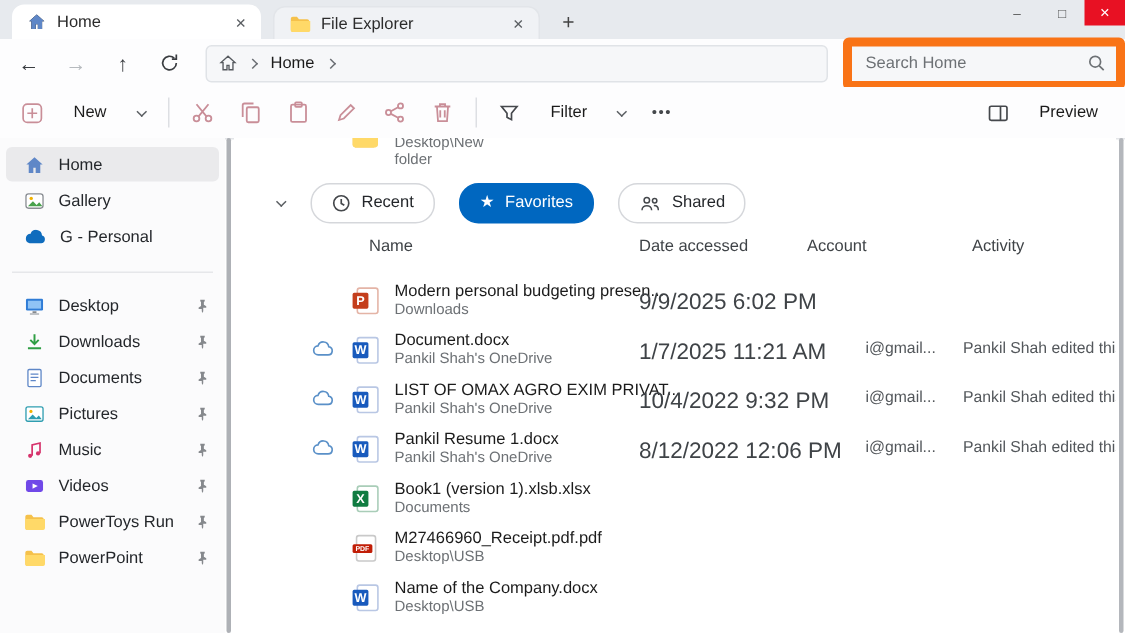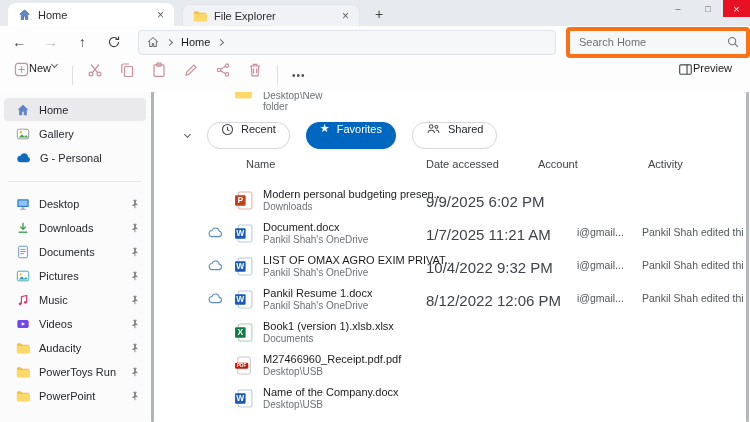--- a/index.html
+++ b/index.html
@@ -20,27 +20,27 @@
   .wc.close{background:#e81123;color:#fff;width:27px;font-size:11px}
 
   
   #navbar{position:absolute;top:26px;left:0;right:0;height:32px;background:#fdfdfe;display:flex;align-items:center}
   .navbtn{width:26px;height:24px;display:flex;align-items:center;justify-content:center;font-size:14px;color:#3a3d41;border-radius:4px;margin-left:7px}
   .navbtn.disabled{color:#b6babe}
   #addressbar{margin-left:12px;width:424px;height:23px;background:#f6f7f9;border:1px solid #e0e3e7;border-radius:4px;display:flex;align-items:center;padding:0 8px;gap:8px}
   .crumb{color:#1b1b1b}
   .chevR{width:6px;height:6px;position:relative;display:inline-block}
   .chevR::after{content:"";position:absolute;left:0;top:1px;width:4px;height:4px;border-right:1.2px solid #6a6e73;border-bottom:1.2px solid #6a6e73;transform:rotate(-45deg)}
-  #searchbox{margin-left:10px;width:162px;height:23px;background:#f6f7f9;border:4px solid #f97316;border-radius:4px;display:flex;align-items:center;padding:0 7px;gap:6px}
+  #searchbox{margin-left:10px;width:162px;height:23px;background:#f6f7f9;border:6px solid #f97316;border-radius:4px;display:flex;align-items:center;padding:0 7px;gap:6px}
   #searchbox input{flex:1;border:none;background:transparent;outline:none;font:inherit;color:#6d7control175;min-width:0}
   #searchbox input::placeholder{color:#6d7175}
 
   
   #toolbar{position:absolute;top:58px;left:0;right:0;height:34px;background:#fdfdfe;border-bottom:1px solid #e3e5e8;display:flex;align-items:center}
-  .tbtn{display:flex;gap:0;height:26px;padding:0 8px;border-radius:4px;color:#1b1b1b}
+  .tbtn{display:flex;align-items:center;gap:20px;height:26px;padding:0 8px;border-radius:4px;color:#1b1b1b}
   .tico{color:#c98e98}
   .tico.dark{color:#45484c}
   .tdiv{width:1px;height:20px;background:#dddfe3;margin:0 6px}
   .chevD{width:7px;height:7px;position:relative;display:inline-block}
   .chevD::after{content:"";position:absolute;left:1px;top:0;width:4px;height:4px;border-right:1.2px solid #5a5e62;border-bottom:1.2px solid #5a5e62;transform:rotate(45deg)}
   .more{color:#45484c;font-size:10px;letter-spacing:1px;padding:0 8px}
   #previewbtn{position:absolute;right:10px;top:4px}
 
   
   #sidebar{position:absolute;top:92px;left:0;width:150px;bottom:0;background:#fbfbfc;padding-top:6px;overflow:hidden}
@@ -53,21 +53,21 @@
   #sscroll{position:absolute;top:92px;left:151px;width:3px;bottom:0;background:#aeb1b6;border-radius:2px}
   #vscroll{position:absolute;top:92px;right:1px;width:3px;bottom:0;background:#b4b7bc;border-radius:2px}
 
   #main{position:absolute;top:92px;left:156px;right:6px;bottom:0;overflow:hidden;background:#fff}
   #partialrow{position:absolute;top:-12px;left:0;height:26px}
   #partialrow .ficon{position:absolute;left:78px;top:4px}
   #partialrow .ploc{position:absolute;left:107px;top:10px;color:#6d7175;font-size:10px}
 
   #pills{position:absolute;top:30px;left:0;height:26px;display:flex;align-items:center}
   #sectionchev{margin-left:28px;color:#4a4e53}
-  .pill{display:flex;align-items:flex-start;gap:7px;height:25px;border-radius:13px;border:1px solid #d5d7db;background:#fff;padding:0 13px;margin-left:16px;color:#24272b}
+  .pill{display:flex;align-items:center;gap:7px;height:25px;border-radius:13px;border:1px solid #d5d7db;background:#fff;padding:0 13px;margin-left:16px;color:#24272b}
   .pill.active{background:#0067c0;border-color:#0067c0;color:#fff}
   .pill .star{font-size:11px;line-height:11px;color:#fff}
 
   #colheads{position:absolute;top:66px;left:0;right:0;height:16px;color:#3f4347}
   #colheads span{position:absolute;top:0}
   .col-name{left:90px}.col-date{left:270px}.col-acct{left:382px}.col-act{left:492px}
 
   #rows{position:absolute;top:92px;left:0;right:0}
   .frow{position:relative;height:33px}
   .frow .cloud{position:absolute;left:52px;top:10px}
@@ -184,20 +184,29 @@
         <circle cx="12" cy="12.4" r="1.7" fill="none" stroke="currentColor" stroke-width="1.2"></circle>
         <path d="M5.6 7.2 10.4 4.5M5.6 8.9l4.8 2.6" stroke="currentColor" stroke-width="1.2"></path>
       </svg>
     </span>
   <span class="tbtn tico">
       <svg width="16" height="16" viewBox="0 0 16 16">
         <path d="M2.8 4h10.4M6.3 4V2.4h3.4V4M4.3 4l.7 9.8h6L11.7 4M6.5 6.5v4.8M9.5 6.5v4.8" fill="none" stroke="currentColor" stroke-width="1.2"></path>
       </svg>
     </span>
   <div class="tdiv"></div>
+  <div class="tbtn">
+    <span class="tico dark">
+        <svg width="15" height="15" viewBox="0 0 16 16">
+          <path d="M2.5 3.2h11L9.6 8v4.6l-3.2-1.7V8z" fill="none" stroke="currentColor" stroke-width="1.2"></path>
+        </svg>
+      </span>
+    <span>Filter</span>
+    <span class="chevD"></span>
+  </div>
   <span class="more">•••</span>
   <div class="tbtn" id="previewbtn">
     <span class="tico dark">
         <svg width="15" height="15" viewBox="0 0 16 16">
           <rect x="1.8" y="3" width="12.4" height="10" rx="1.2" fill="none" stroke="currentColor" stroke-width="1.2"></rect>
           <path d="M9.6 3v10" stroke="currentColor" stroke-width="1.2"></path>
         </svg>
       </span>
     <span>Preview</span>
   </div>
@@ -306,34 +315,20 @@
       </span>
   </div>
   <div class="sitem">
     <span>
         <svg width="14" height="14" viewBox="0 0 16 16">
           <rect x="1.5" y="3.5" width="13" height="9" rx="1.8" fill="#7048e8"></rect>
           <path d="M6.5 6l4 2-4 2z" fill="#fff"></path>
         </svg>
       </span>
     <span class="slabel">Videos</span>
-    <span class="pin">
-        <svg width="10" height="10" viewBox="0 0 12 12">
-          <path d="M4.2 1h3.6v1.2l-.7.5v2.2l1.9 1.3v1.1H6.6v2.9L6 11.6l-.6-1.4V8.3H2.9V7.2l1.9-1.3V2.7l-.6-.5z" fill="#5f6368"></path>
-        </svg>
-      </span>
-  </div>
-  <div class="sitem">
-    <span>
-        <svg width="14" height="12" viewBox="0 0 16 13">
-          <path d="M1 2.5C1 1.7 1.7 1 2.5 1h3.2l1.5 1.8h6.3c.8 0 1.5.7 1.5 1.5V11c0 .8-.7 1.5-1.5 1.5h-11C1.7 12.5 1 11.8 1 11z" fill="#f5c14b"></path>
-          <path d="M1 4.2h15V11c0 .8-.7 1.5-1.5 1.5h-12C1.7 12.5 1 11.8 1 11z" fill="#ffd968"></path>
-        </svg>
-      </span>
-    <span class="slabel">Audacity</span>
     <span class="pin">
         <svg width="10" height="10" viewBox="0 0 12 12">
           <path d="M4.2 1h3.6v1.2l-.7.5v2.2l1.9 1.3v1.1H6.6v2.9L6 11.6l-.6-1.4V8.3H2.9V7.2l1.9-1.3V2.7l-.6-.5z" fill="#5f6368"></path>
         </svg>
       </span>
   </div>
   <div class="sitem">
     <span>
         <svg width="14" height="12" viewBox="0 0 16 13">
           <path d="M1 2.5C1 1.7 1.7 1 2.5 1h3.2l1.5 1.8h6.3c.8 0 1.5.7 1.5 1.5V11c0 .8-.7 1.5-1.5 1.5h-11C1.7 12.5 1 11.8 1 11z" fill="#f5c14b"></path>

